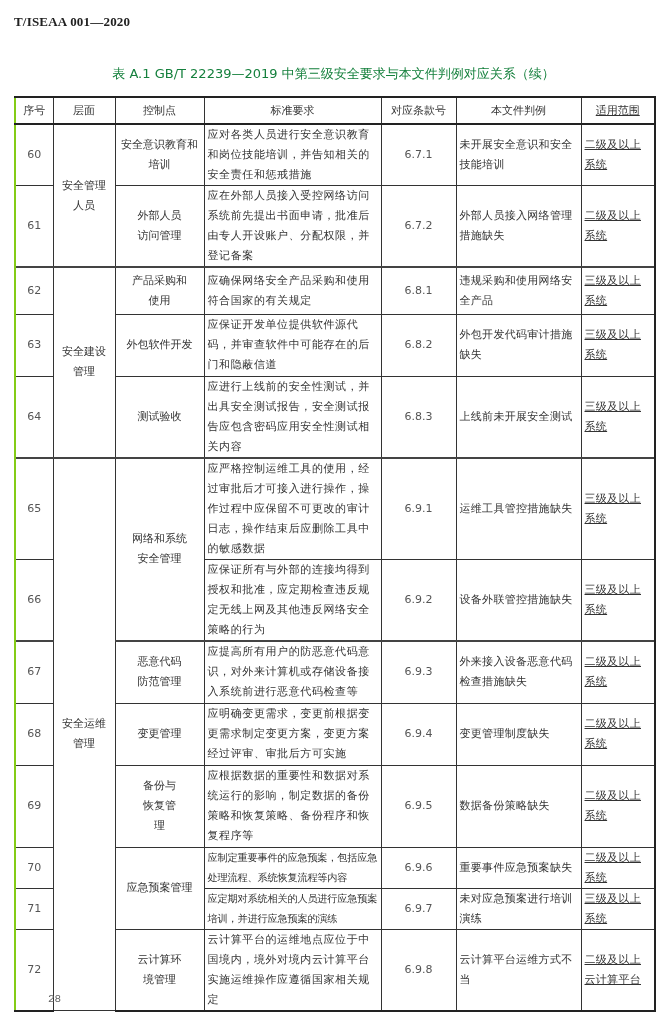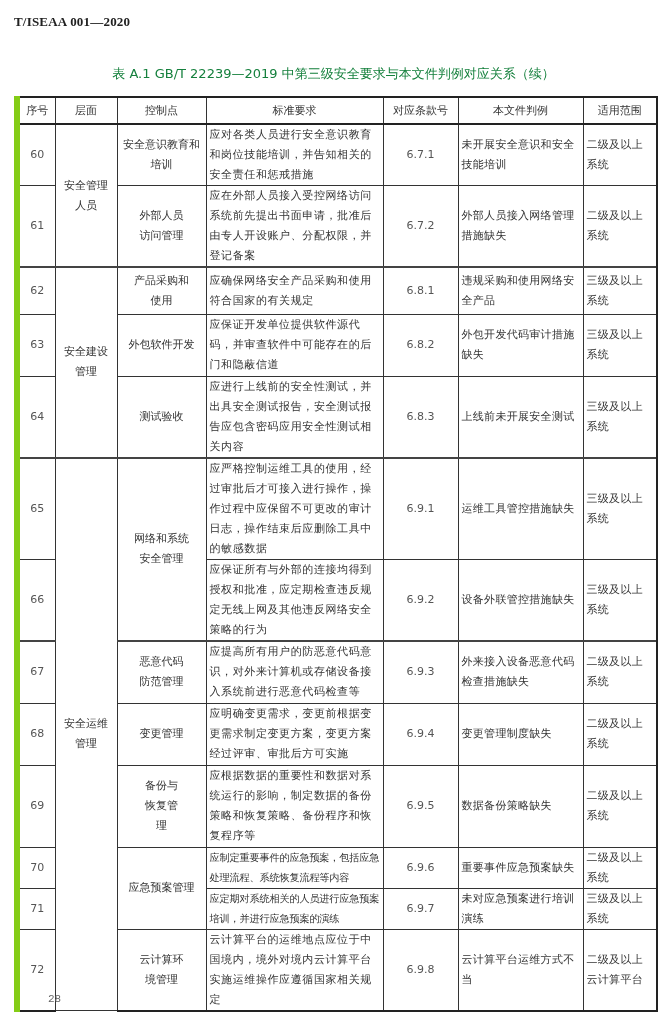--- a/index.html
+++ b/index.html
@@ -11,22 +11,22 @@
       font-size: 13px; font-family: "DejaVu Sans", "Liberation Sans", sans-serif; color: #15803d; }
     table { position: absolute; left: 14px; top: 96px; border-collapse: collapse; table-layout: fixed;
       width: 640px; font-size: 11px; font-family: "DejaVu Sans", "Liberation Sans", sans-serif; color: #333; }
     td, th { border: 1px solid #333; padding: 0 3px; vertical-align: middle; font-weight: normal; line-height: 20px; }
     th { text-align: center; height: 25px; border-top: 2px solid #222; border-bottom: 2px solid #222; }
     td.c { text-align: center; }
     td.l { text-align: left; letter-spacing: 0.3px; }
     td.num { text-align: center; color: #555; }
     td.req { letter-spacing: 0.6px; margin-left: 23px; }
     tr.last td { border-bottom: 2px solid #222; }
-    td.first, th.first { border-left: 6px solid #84cc16; }
-    td.lastc, th.lastc { border-right: 2px solid #222; }
+    td.first, th.first { border-left: 2px solid #84cc16; }
+    td.lastc, th.lastc { border-right: 2px solid #222; text-decoration: underline; }
     tr.sep td { border-top: 2px solid #444; }
     .page-num { position: absolute; left: 32px; top: 993px; font-size: 11px; color: #666;
       font-family: Liberation Mono, monospace; margin-left: 16px; }
   </style>
 </head>
 <body>
 
 <div class="doc-id">T/ISEAA 001—2020</div>
 <div class="table-title">表 A.1   GB/T 22239—2019 中第三级安全要求与本文件判例对应关系（续）</div>
 

